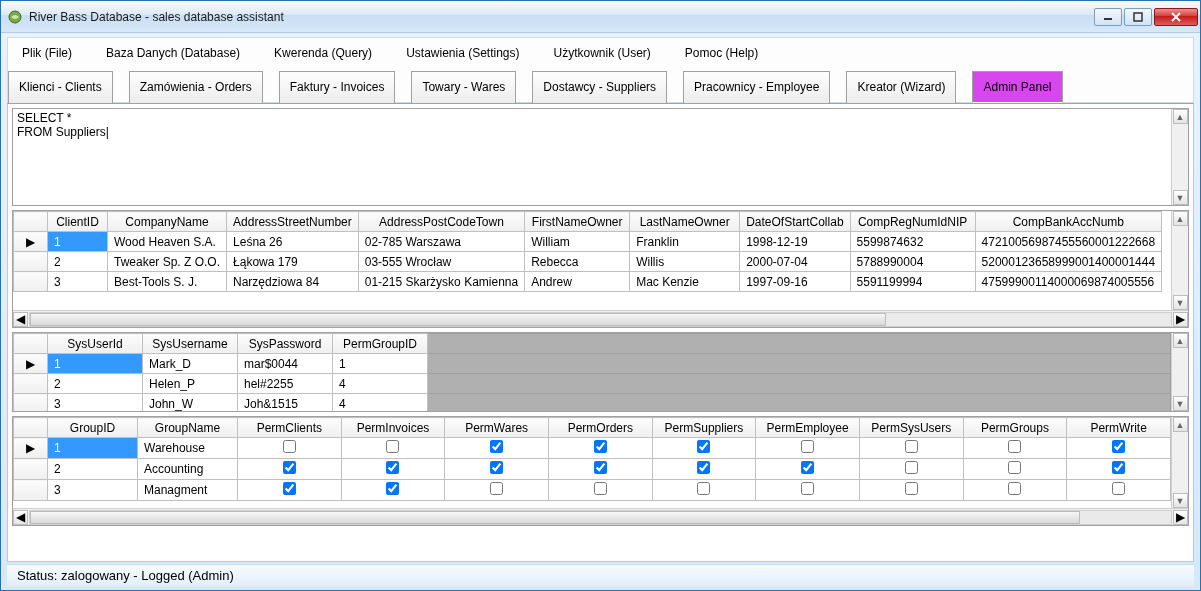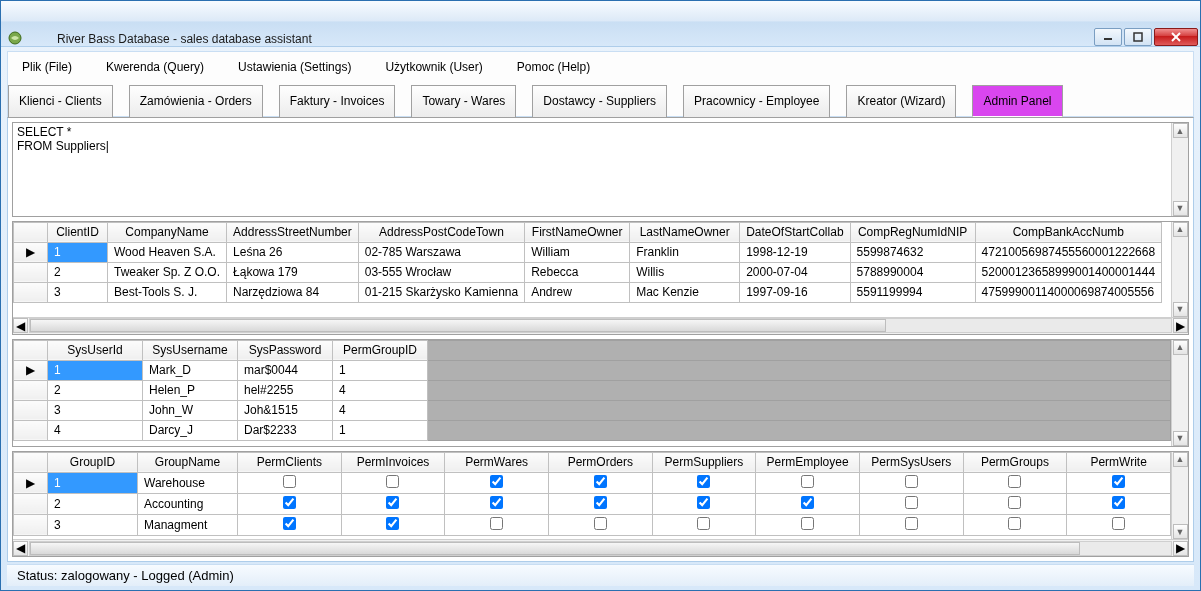--- a/index.html
+++ b/index.html
@@ -11,26 +11,25 @@
     color: #000;
   }
   .window {
     width: 1201px; height: 591px;
     border: 1px solid #2a6fb0;
     background: linear-gradient(to bottom, #eaf3fc 0%, #d7e8f9 100%);
     display: flex; flex-direction: column;
     position: relative;
   }
   .titlebar {
-    height: 46px;
+    height: 32px;
     background: linear-gradient(to bottom, #f7fbff 0%, #dce9f7 45%, #c9def3 46%, #d7e8f9 100%);
     border-bottom: 1px solid #aecdea;
-    display: flex; align-items: flex-end;
+    display: flex; align-items: center;
     padding: 0 2px 0 6px;
-    gap: 28px;
   }
   .titlebar .app-icon {
     width: 16px; height: 16px; margin-right: 6px;
     display:inline-block;
   }
   .titlebar .title { flex: 1; color: #1a1a1a; }
   .win-btns { display: flex; gap: 0; }
   .win-btn {
     width: 28px; height: 18px;
     border: 1px solid #7a9ec2;
@@ -223,20 +222,21 @@
           <svg width="10" height="10">
             <line x1="1" y1="1" x2="9" y2="9" stroke="#fff" stroke-width="2"></line>
             <line x1="9" y1="1" x2="1" y2="9" stroke="#fff" stroke-width="2"></line>
           </svg>
         </div>
     </div>
   </div>
 
   <div class="menubar" id="menubar">
       <span class="menu-item">Plik (File)</span>
+      <span class="menu-item">Baza Danych (Database)</span>
       <span class="menu-item">Kwerenda (Query)</span>
       <span class="menu-item">Ustawienia (Settings)</span>
       <span class="menu-item">Użytkownik (User)</span>
       <span class="menu-item">Pomoc (Help)</span>
     </div>
 
   <div class="tabstrip" id="tabstrip">
       <div class="tab">Klienci - Clients</div>
       <div class="tab">Zamówienia - Orders</div>
       <div class="tab">Faktury - Invoices</div>
@@ -323,21 +323,21 @@
       </div>
       <div class="hscroll">
         <div class="arrow">◀</div>
         <div class="track">
             <div class="thumb" style="width:75%;"></div>
           </div>
         <div class="arrow">▶</div>
       </div>
     </div>
 
-    <div class="pane" style="height:112px;">
+    <div class="pane" style="height:80px;">
       <div class="pane-body" style="overflow:hidden;">
         <table class="grid g2" id="grid2" style="width:100%;">
             <tbody>
               <tr>
                 <th class="rowhdr"></th>
                 <th>SysUserId</th>
                 <th>SysUsername</th>
                 <th>SysPassword</th>
                 <th>PermGroupID</th>
                 <th class="g2-trail" style="width:100%;"></th>

